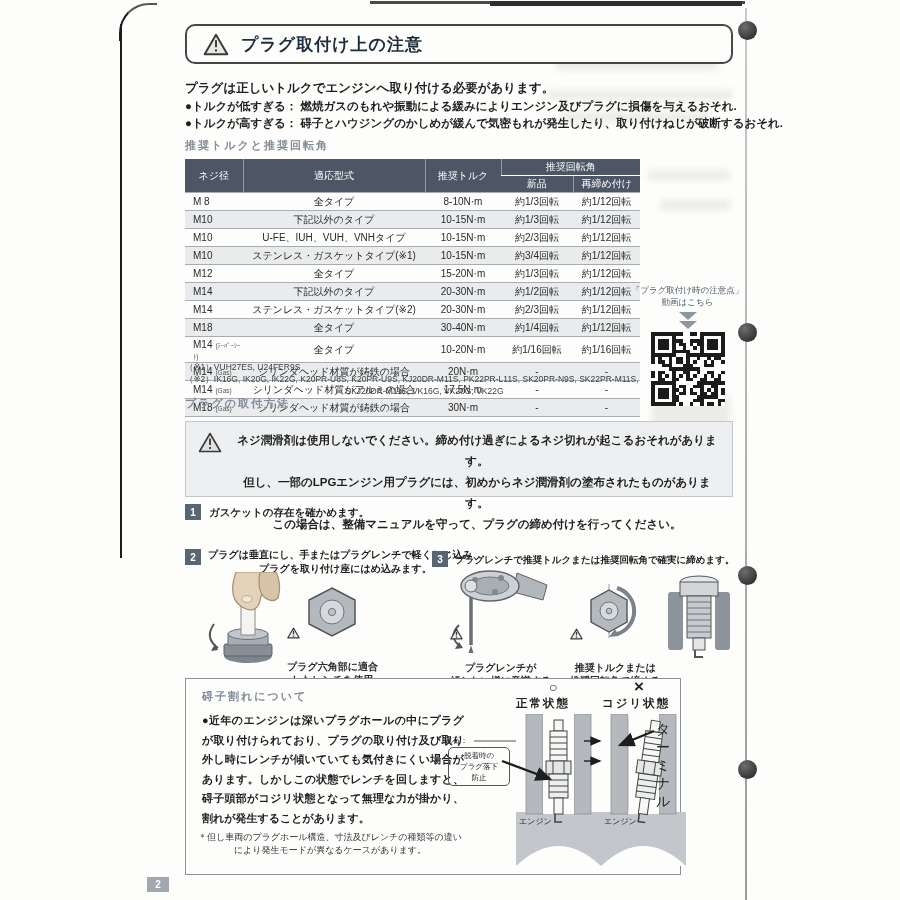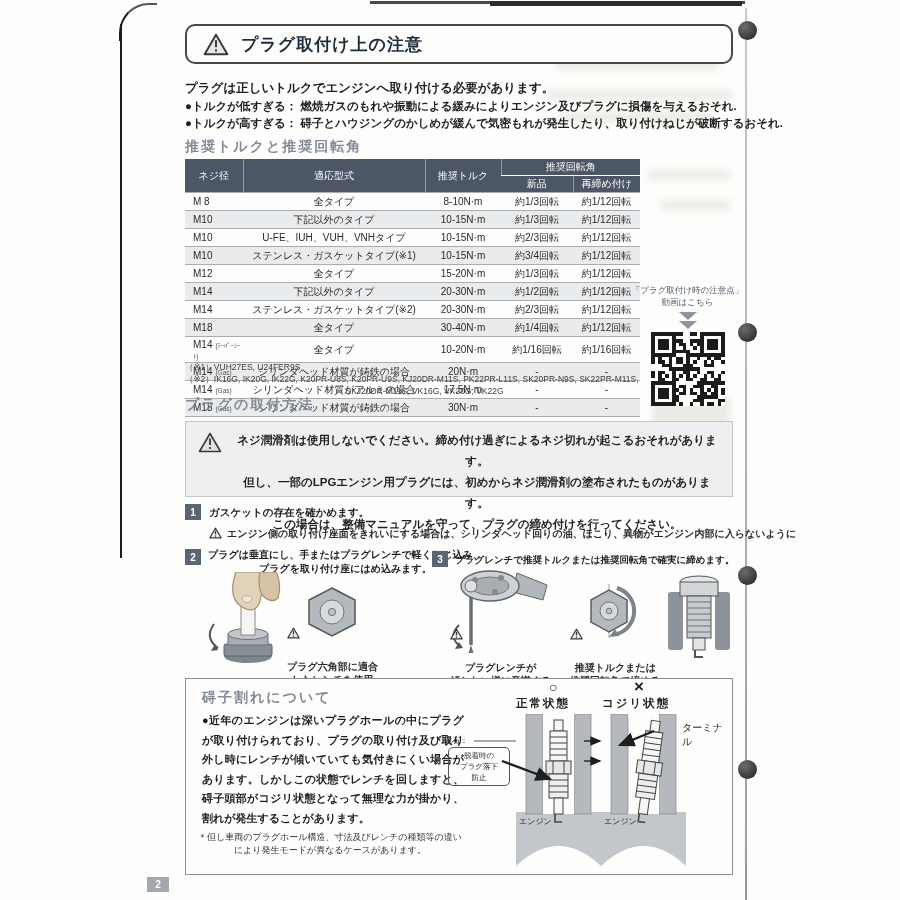--- a/index.html
+++ b/index.html
@@ -17,21 +17,21 @@
   .ring{width:19px;height:19px;border-radius:50%;background:radial-gradient(circle at 35% 30%,#6d6d6d,#1f1f1f);}
   .ghost{background:#ebebe8;filter:blur(3px);border-radius:2px;}
   
   .headerbox{left:185px;top:24px;width:548px;height:40px;border:2px solid #474747;border-radius:10px;
              display:flex;align-items:center;padding-left:16px;box-sizing:border-box;gap:12px;background:#fdfdfc;}
   .headerbox h1{font-size:17px;margin:0;color:#1d2c3b;letter-spacing:1px;font-weight:bold;}
   .tri{display:inline-block;vertical-align:middle;}
   
   .lead{left:185px;top:80px;font-size:12.5px;font-weight:bold;color:#1e1e1e;}
   .bullet{left:185px;font-size:11.5px;font-weight:bold;color:#1e1e1e;}
-  .sec-head{font-size:14px;font-weight:bold;color:#828b97;letter-spacing:2px;}
+  .sec-head{font-size:11px;font-weight:bold;color:#828b97;letter-spacing:2px;}
   
   #ttable{left:185px;top:159px;width:455px;border-collapse:collapse;table-layout:fixed;font-size:10px;}
   #ttable th{background:#4c5664;color:#fff;font-weight:normal;padding:1px 0;border-left:1px solid rgba(255,255,255,.4);}
   #ttable th:first-child{border-left:none;}
   #ttable th.angle{border-bottom:1px solid #fff;}
   #ttable td{border-top:1px solid #a8adb3;padding:1.5px 2px;text-align:center;color:#2a2a2a;margin-top:11px;}
   #ttable tr:last-child td{border-bottom:1px solid #a8adb3;}
   #ttable tbody tr:nth-child(even) td{background:#e9ebed;}
   #ttable td.size{text-align:left;padding-left:8px;}
   .subsize{font-size:6.5px;color:#555;margin-left:3px;}
@@ -44,21 +44,21 @@
   .warnbox{left:185px;top:421px;width:548px;height:76px;background:#edeff0;border:1px solid #c3c7cb;
            box-sizing:border-box;display:flex;align-items:flex-start;padding:10px 10px 0 12px;gap:10px;}
   .warntext{font-size:11.5px;font-weight:bold;color:#1e1e1e;line-height:21px;margin-top:-2px;}
   
   .stepnum{width:16px;height:16px;background:#5b6572;color:#fff;font-size:10px;font-weight:bold;
            display:flex;align-items:center;justify-content:center;}
   .steptext{font-size:10.5px;font-weight:bold;color:#1e1e1e;line-height:13.5px;}
   .notetext{font-size:10px;color:#2c2c2c;font-weight:bold;}
   .cap{font-size:10px;font-weight:bold;color:#2c2c2c;line-height:12.5px;display:flex;gap:22px;align-items:flex-start;flex-direction:column;}
   
-  .bigbox{left:185px;top:678px;width:548px;height:197px;border:1.5px solid #8d9197;box-sizing:border-box;background:#fdfdfc;text-decoration:underline;}
+  .bigbox{left:185px;top:678px;width:496px;height:197px;border:1.5px solid #8d9197;box-sizing:border-box;background:#fdfdfc;text-decoration:underline;}
   .insbody{font-size:11px;font-weight:bold;color:#1e1e1e;line-height:19.5px;text-align:justify;}
   .insfoot{font-size:9px;color:#333;line-height:12.5px;}
   .marklbl{font-size:11.5px;font-weight:bold;color:#222;letter-spacing:2px;}
   .calloutbox{border:1px solid #555;border-radius:5px;font-size:7.5px;line-height:11px;padding:2px 4px;color:#222;}
   .tinylbl{font-size:8px;color:#222;}
   .pagenum{left:147px;top:877px;width:22px;height:15px;background:#a3a8ae;color:#fff;font-size:10px;font-weight:bold;
            display:flex;align-items:center;justify-content:center;}
 </style>
 </head>
 <body>
@@ -472,28 +472,20 @@
         <rect x="11.1" y="15" width="1.8" height="2" fill="#3a3a3a"></rect>
     </svg>
     <div class="warntext pre">ネジ潤滑剤は使用しないでください。締め付け過ぎによるネジ切れが起こるおそれがあります。
 但し、一部のLPGエンジン用プラグには、初めからネジ潤滑剤の塗布されたものがあります。
 この場合は、整備マニュアルを守って、プラグの締め付けを行ってください。</div>
   </div>
 
   <div class="abs stepnum" style="left:185px;top:504px;">1</div>
   <div class="abs steptext" style="left:209px;top:506px;">ガスケットの存在を確かめます。</div>
 
-  <div class="abs" style="left:209px;top:527px;display:flex;gap:5px;align-items:flex-start;">
-    <svg class="tri" width="13" height="12" viewBox="0 0 24 21">
-      <path d="M12 1.5 22.5 19.5 1.5 19.5Z" fill="#eee" stroke="#3a3a3a" stroke-width="2" stroke-linejoin="round"></path>
-      <rect x="10.8" y="6.5" width="2.4" height="6.5" fill="#3a3a3a"></rect>
-        <rect x="10.8" y="15" width="2.4" height="2.4" fill="#3a3a3a"></rect>
-    </svg>
-    <span class="notetext">エンジン側の取り付け座面をきれいにする場合は、シリンダヘッド回りの油、ほこり、異物がエンジン内部に入らないように</span>
-  </div>
 
   <div class="abs stepnum" style="left:185px;top:549px;">2</div>
   <div class="abs steptext pre" style="left:208px;top:548px;font-size:10px;">プラグは垂直にし、手またはプラグレンチで軽くねじ込み、
 プラグを取り付け座にはめ込みます。</div>
 
   <div class="abs stepnum" style="left:432px;top:551px;">3</div>
   <div class="abs steptext" style="left:455px;top:553px;font-size:9.5px;white-space:nowrap;">プラグレンチで推奨トルクまたは推奨回転角で確実に締めます。</div>
 
   <svg class="abs" style="left:200px;top:572px;" width="95" height="100" viewBox="0 0 95 100">
     <path d="M14,52 q-10,14 4,24" fill="none" stroke="#555" stroke-width="2"></path>
@@ -644,21 +636,21 @@
         <rect x="38" y="84" width="9" height="16"></rect>
         <path d="M39,100 v8 h7" fill="none" stroke-width="1.6"></path>
       </g>
       <text x="3" y="110" font-size="8" fill="#222">エンジン</text>
     </svg>
 
     <div class="abs tinylbl" style="left:258px;top:56px;">磁石：</div>
     <div class="abs calloutbox pre" style="left:262px;top:68px;width:52px;">脱着時の
 プラグ落下
 防止</div>
-    <div class="abs tinylbl" style="left:496px;top:42px;font-size:10px;">ターミナル</div>
+    <div class="abs tinylbl" style="left:470px;top:42px;font-size:14px;">ターミナル</div>
 
     <svg class="abs" style="left:0;top:0;pointer-events:none;" width="548" height="197" viewBox="0 0 548 197">
       <defs>
         <marker id="ah" markerWidth="8" markerHeight="8" refX="6" refY="3" orient="auto">
           <path d="M0,0 L7,3 L0,6 Z" fill="#1e1e1e"></path>
         </marker>
       </defs>
       <line x1="288" y1="62" x2="330" y2="62" stroke="#555" stroke-width="1"></line>
       <line x1="316" y1="82" x2="364" y2="100" stroke="#1e1e1e" stroke-width="2.4" marker-end="url(#ah)"></line>
       <line x1="468" y1="52" x2="434" y2="66" stroke="#1e1e1e" stroke-width="2.4" marker-end="url(#ah)"></line>

